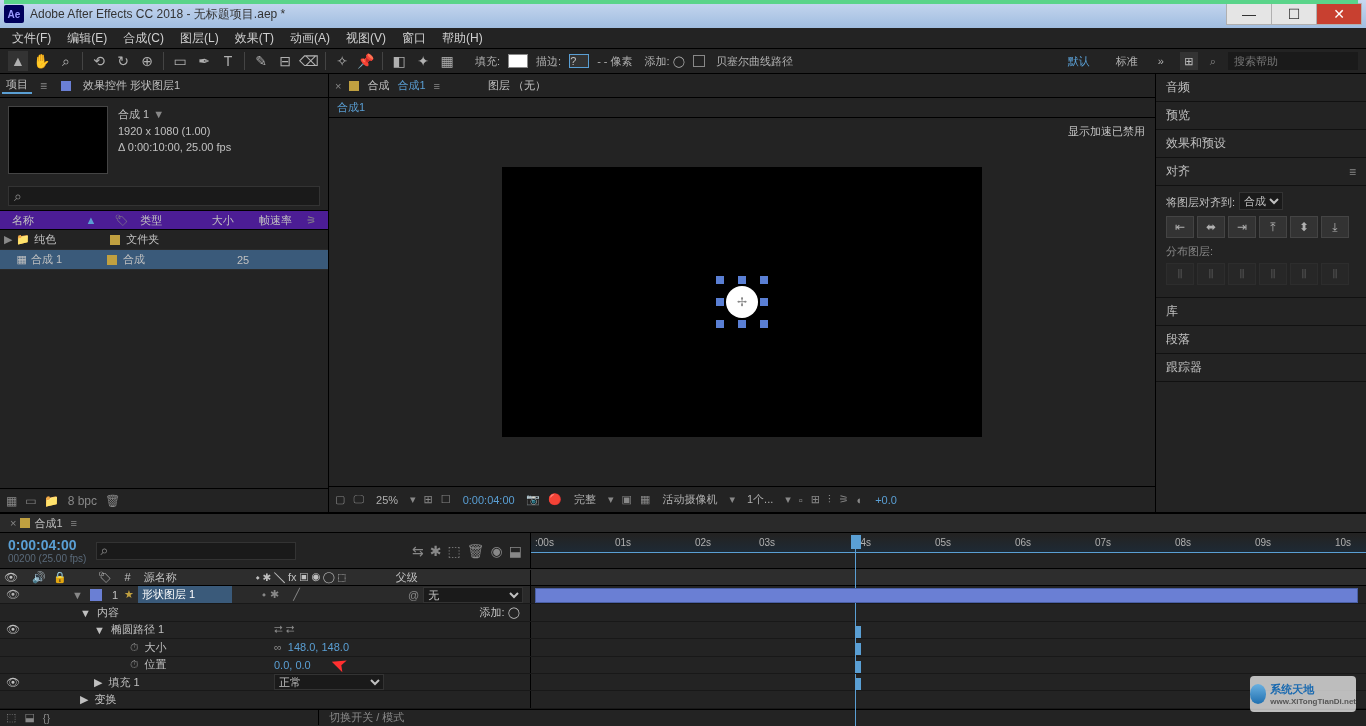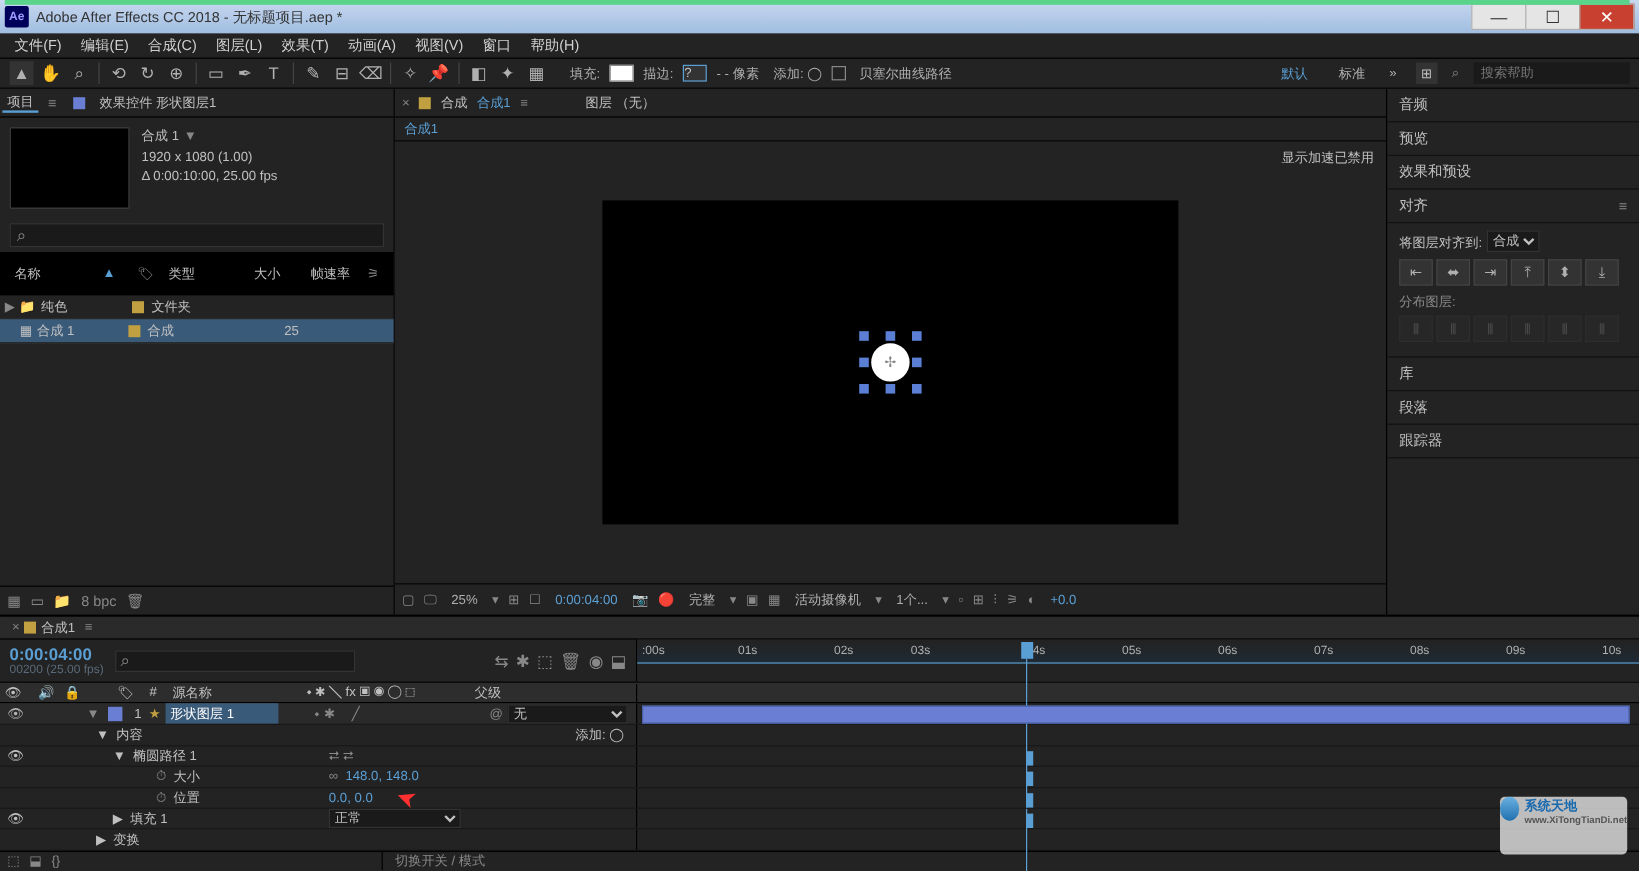--- a/index.html
+++ b/index.html
@@ -43,21 +43,21 @@
 .panel-tabs .tab.active { border-bottom: 2px solid #5a9fd4; }
 .panel-tabs .hamburger { margin-left: 0; font-size: 12px; color: #888; }
 .project-info { display: flex; padding: 8px; gap: 10px; }
 .project-thumb { width: 100px; height: 68px; background: #000; border: 1px solid #444; }
 .project-meta { font-size: 11px; color: #c0c0c0; line-height: 1.5; }
 .project-meta .name { display: flex; align-items: center; gap: 4px; }
 .project-search { padding: 4px 8px; }
 .project-search input { width: 100%; height: 20px; background: #1a1a1a; border: 1px solid #333; color: #888; padding: 0 20px 0 6px; font-size: 11px; }
 .project-search-wrap { position: relative; }
 .project-search-wrap::before { content: "⌕"; position: absolute; left: 6px; top: 2px; color: #888; font-size: 14px; }
-.project-headers { height: 36px; background: #000000; display: flex; align-items: center; border-top: 1px solid #000; border-bottom: 1px solid #000; }
+.project-headers { height: 20px; background: #4c1d95; display: flex; align-items: center; border-top: 1px solid #000; border-bottom: 1px solid #000; }
 .project-headers span { font-size: 11px; padding: 0 6px; color: #c0c0c0; }
 .ph-name { width: 116px; display: flex; align-items: center; }
 .ph-type { width: 76px; }
 .ph-size { width: 50px; }
 .ph-fps { width: 50px; }
 .project-row { height: 20px; display: flex; align-items: center; border-bottom: 1px solid #2a2a2a; }
 .project-row.sel { background: #3a5a7a; }
 .icon-box { width: 10px; height: 10px; margin-right: 6px; }
 .icon-folder { background: #c0a040; }
 .icon-comp { background: #c0a040; }
@@ -150,21 +150,21 @@
 .prop-val .link { font-size: 11px; color: #888; }
 .prop-val .num { color: #5a9fd4; }
 .prop-track { flex: 1; position: relative; }
 .kf-mark { position: absolute; left: 324px; top: 4px; width: 6px; height: 12px; background: #5a9fd4; }
 
 .arrow-annot { position: absolute; color: #ff3030; font-size: 20px; transform: rotate(200deg); pointer-events: none; }
 
 .tl-bottom { height: 20px; margin-top: auto; border-top: 1px solid #000; display: flex; align-items: center; padding: 0 6px; gap: 8px; font-size: 11px; color: #888; }
 .tl-bottom-right { border-left: 1px solid #000; padding-left: 10px; margin-left: 260px; }
 
-.watermark { position: absolute; right: 10px; bottom: 14px; width: 106px; height: 48px; background: rgba(255,255,255,0.7); border-radius: 4px; display: flex; justify-content: center; font-size: 11px; color: #1a6ab0; font-weight: bold; pointer-events: none; }
+.watermark { position: absolute; right: 10px; bottom: 14px; width: 106px; height: 36px; background: rgba(255,255,255,0.7); border-radius: 4px; display: flex; align-items: center; justify-content: center; font-size: 11px; color: #1a6ab0; font-weight: bold; pointer-events: none; }
 .watermark .globe { width: 20px; height: 20px; border-radius: 50%; background: linear-gradient(#6ab0e0, #2070b0); margin-right: 4px; }
 </style>
 </head>
 <body>
 
 <div class="titlebar">
   <div class="ae-icon">Ae</div>
   <div class="title">Adobe After Effects CC 2018 - 无标题项目.aep *</div>
   <div class="titlebar-right">
     <div class="winbtn">—</div>

